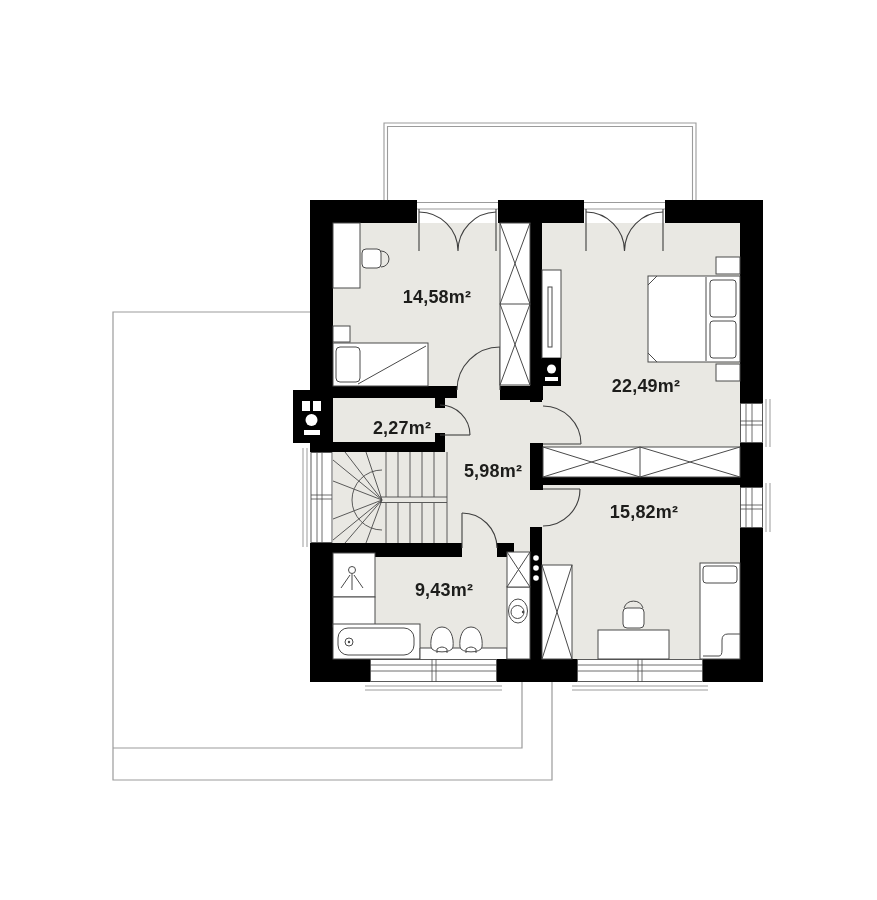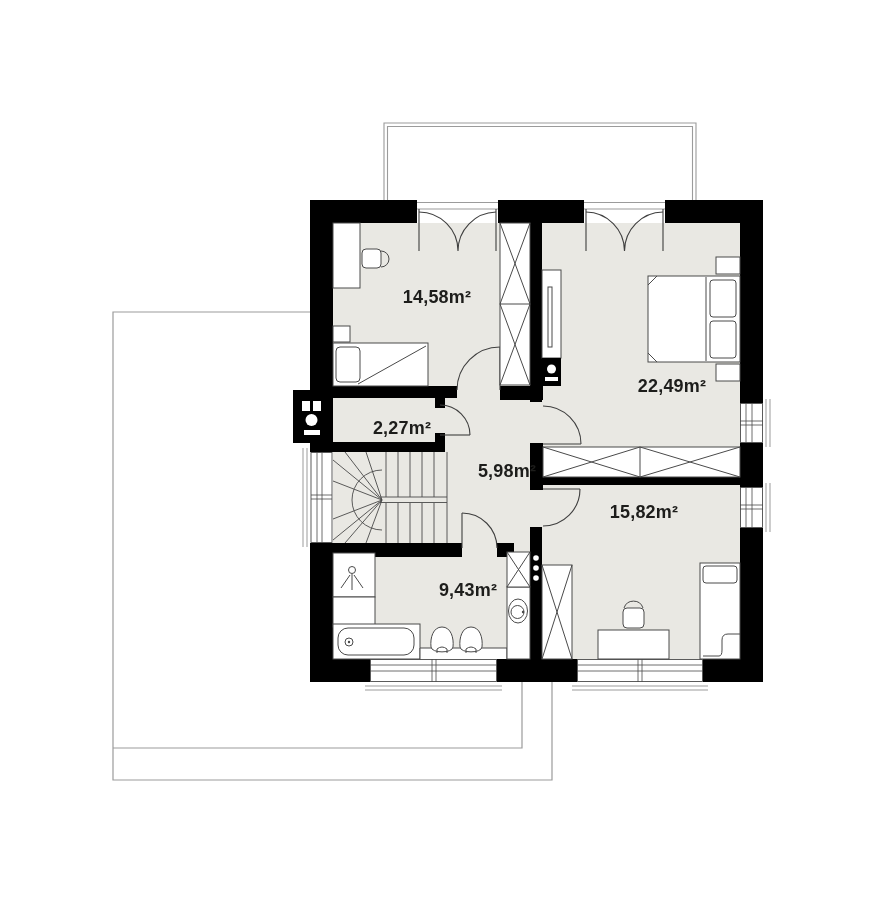--- a/index.html
+++ b/index.html
@@ -244,18 +244,18 @@
   </g>
 
   <g fill="#ffffff">
     <circle cx="536" cy="558" r="2.8"></circle>
     <circle cx="536" cy="568" r="2.8"></circle>
     <circle cx="536" cy="578" r="2.8"></circle>
   </g>
 </svg>
 
   <div class="room-label" style="left:437px;top:297px">14,58m²</div>
-  <div class="room-label" style="left:672px;top:386px">22,49m²</div>
+  <div class="room-label" style="left:646px;top:386px">22,49m²</div>
   <div class="room-label" style="left:402px;top:428px">2,27m²</div>
-  <div class="room-label" style="left:507px;top:471px">5,98m²</div>
+  <div class="room-label" style="left:493px;top:471px">5,98m²</div>
   <div class="room-label" style="left:644px;top:512px">15,82m²</div>
-  <div class="room-label" style="left:468px;top:590px">9,43m²</div>
+  <div class="room-label" style="left:444px;top:590px">9,43m²</div>
 </div>
 
 </body></html>

